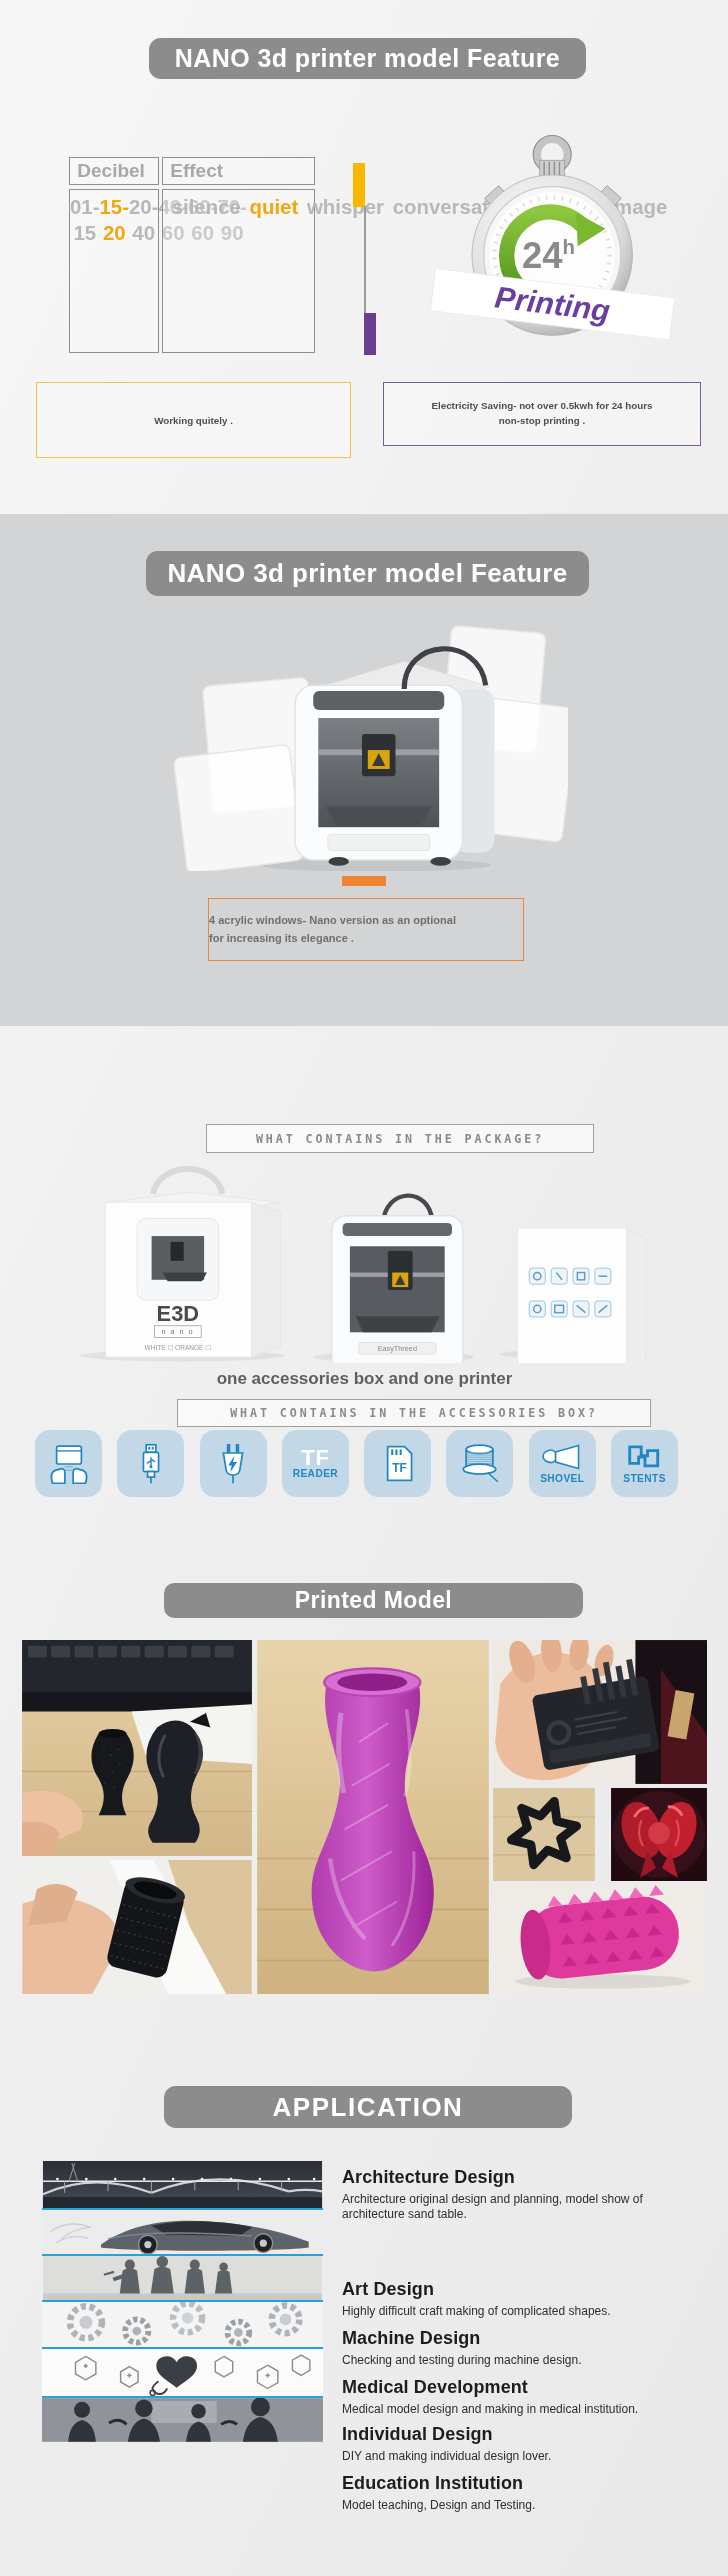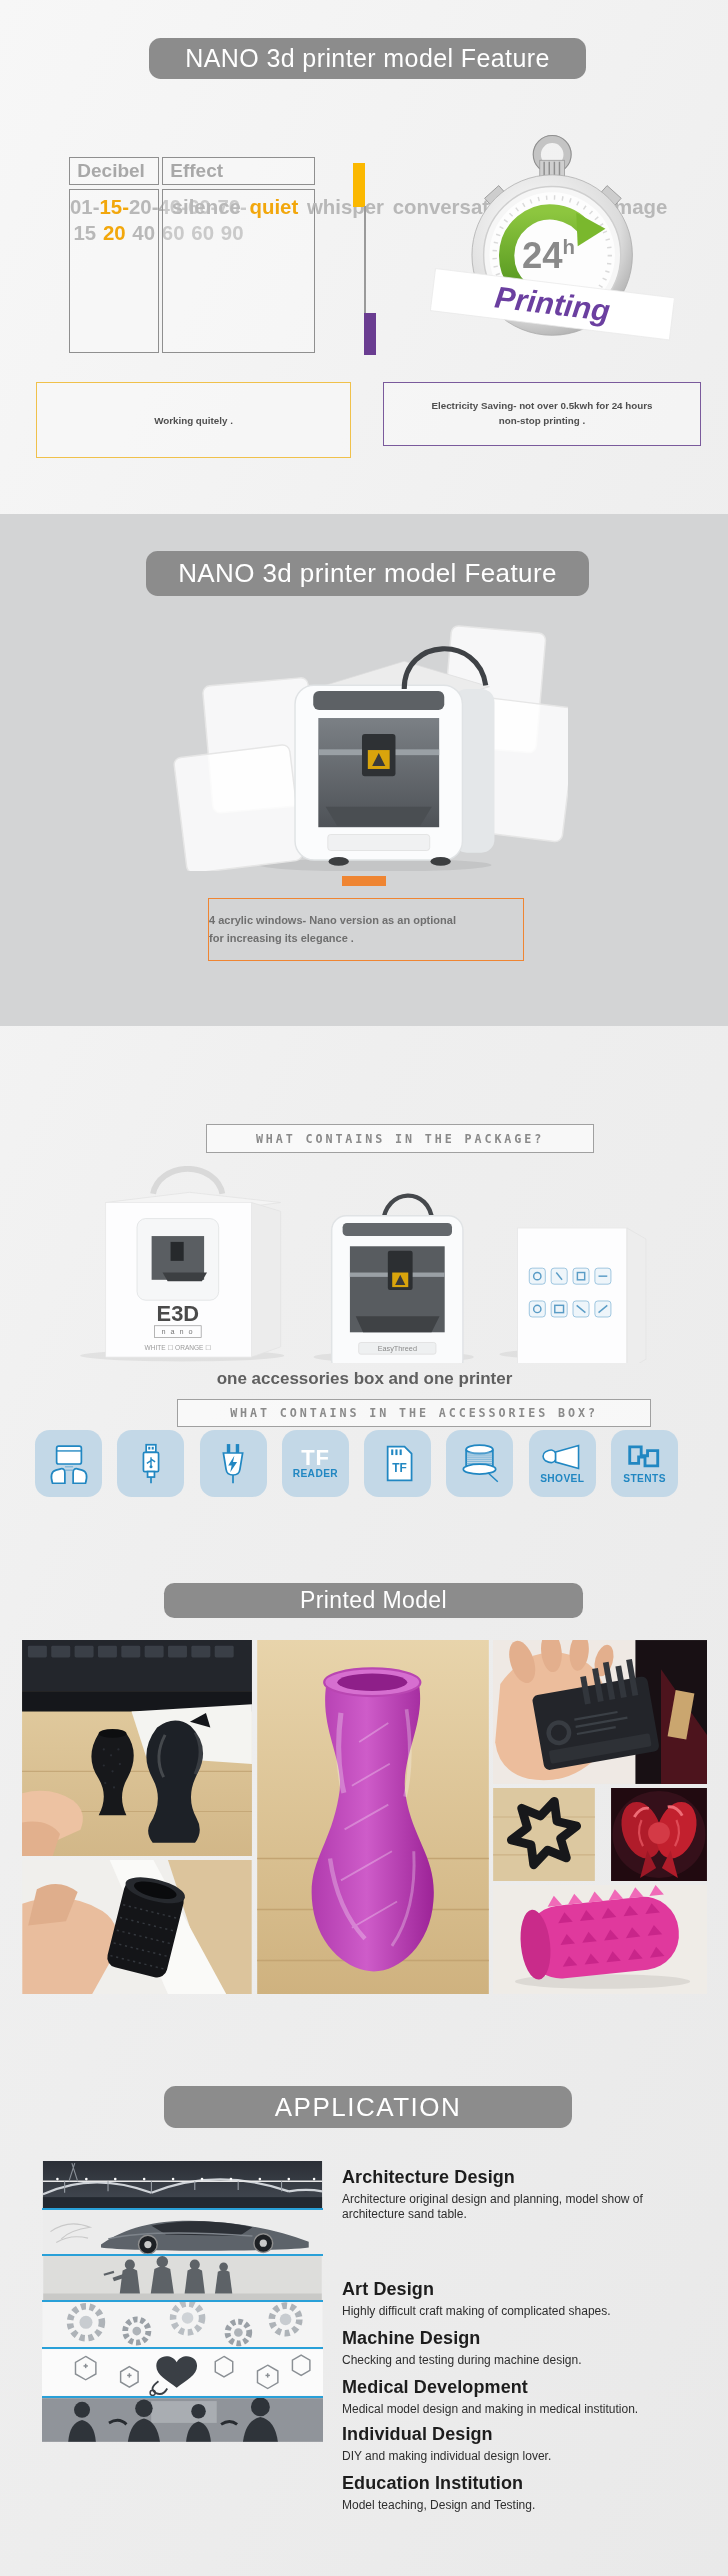--- a/index.html
+++ b/index.html
@@ -15,21 +15,21 @@
     --tile-blue:#2187c2;
     --printing-purple:#6b3fa0;
     --arrow-green:#76b82a;
   }
   html,body{margin:0;padding:0;background:#fff;}
   body{font-family:"Liberation Sans",sans-serif;}
   .page{position:relative;width:729px;height:2576px;overflow:hidden;
         background:linear-gradient(115deg,#f7f7f7 0%,#efefef 45%,#e9e9e9 100%);}
   .abs{position:absolute;}
   .sec2bg{position:absolute;left:0;top:514px;width:729px;height:512px;background:#d3d4d5;}
-  .banner{position:absolute;background:var(--banner-gray);color:#fff;font-weight:normal;
+  .banner{position:absolute;background:var(--banner-gray);color:#fff;font-weight:bold;
           display:flex;align-items:center;justify-content:center;border-radius:11.7px;
           letter-spacing:0.4px;}
   .tbox{position:absolute;border:0.7px solid #8f8f8f;box-sizing:border-box;background:rgba(255,255,255,.25);}
   .thead{display:flex;align-items:center;color:#a8a8a8;font-weight:bold;font-size:19px;padding-left:7.3px;}
   .tcol{display:flex;flex-direction:row;justify-content:space-around;padding:4.4px 0;}
   .trow{height:26px;line-height:26px;font-size:20.4px;font-weight:bold;color:#b8b8b8;}
   .trow.hl{color:var(--hl-yellow);}
   .dcb{text-align:center;}
   .eff{padding-left:8.7px;text-align:left;}
   .note{position:absolute;box-sizing:border-box;display:flex;align-items:center;justify-content:center;

